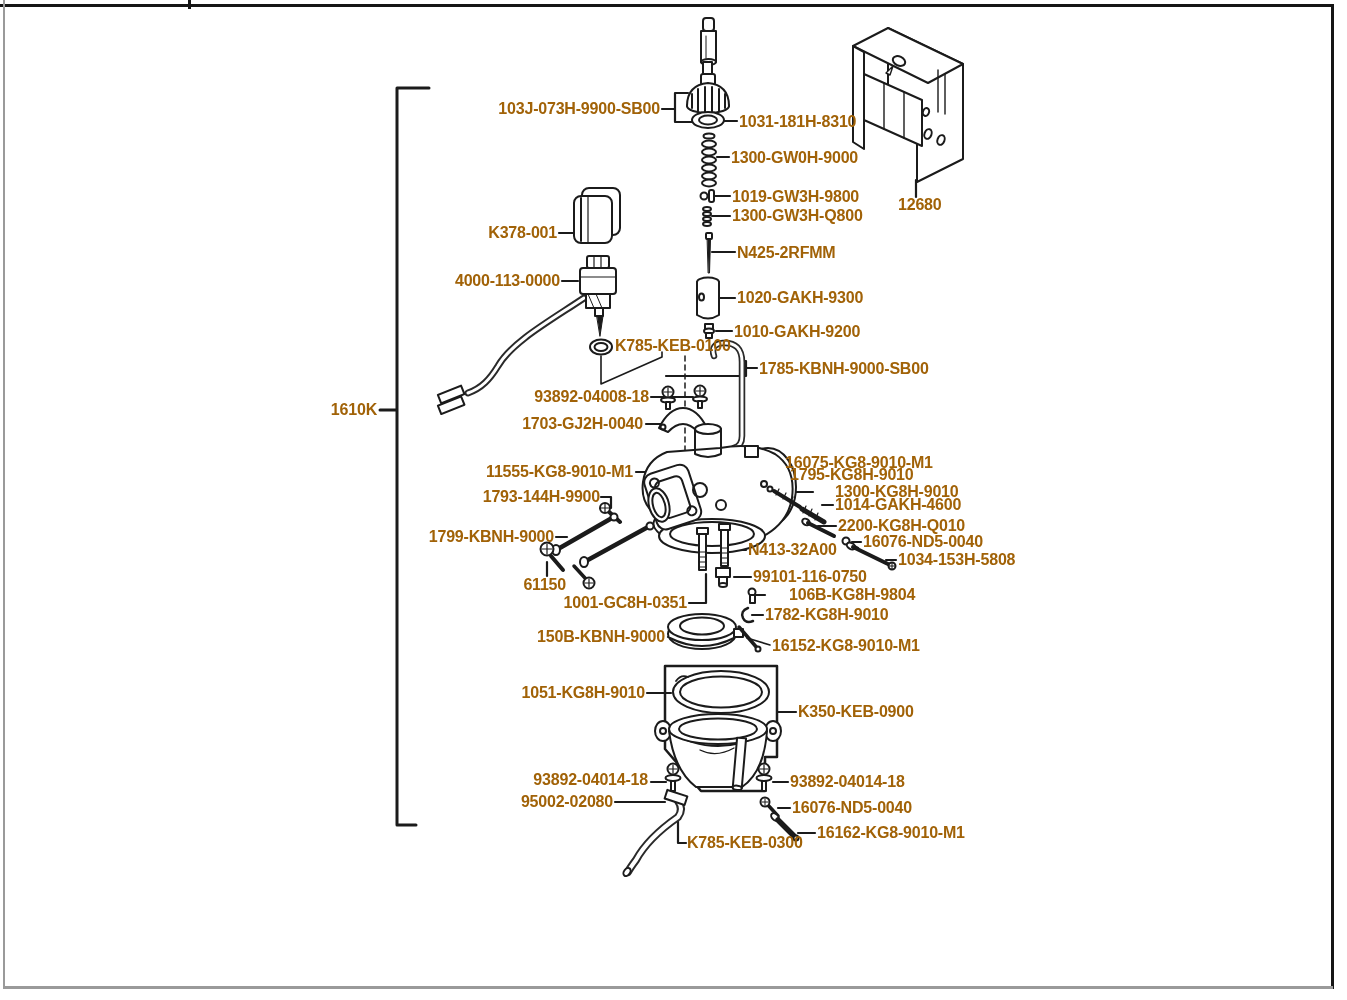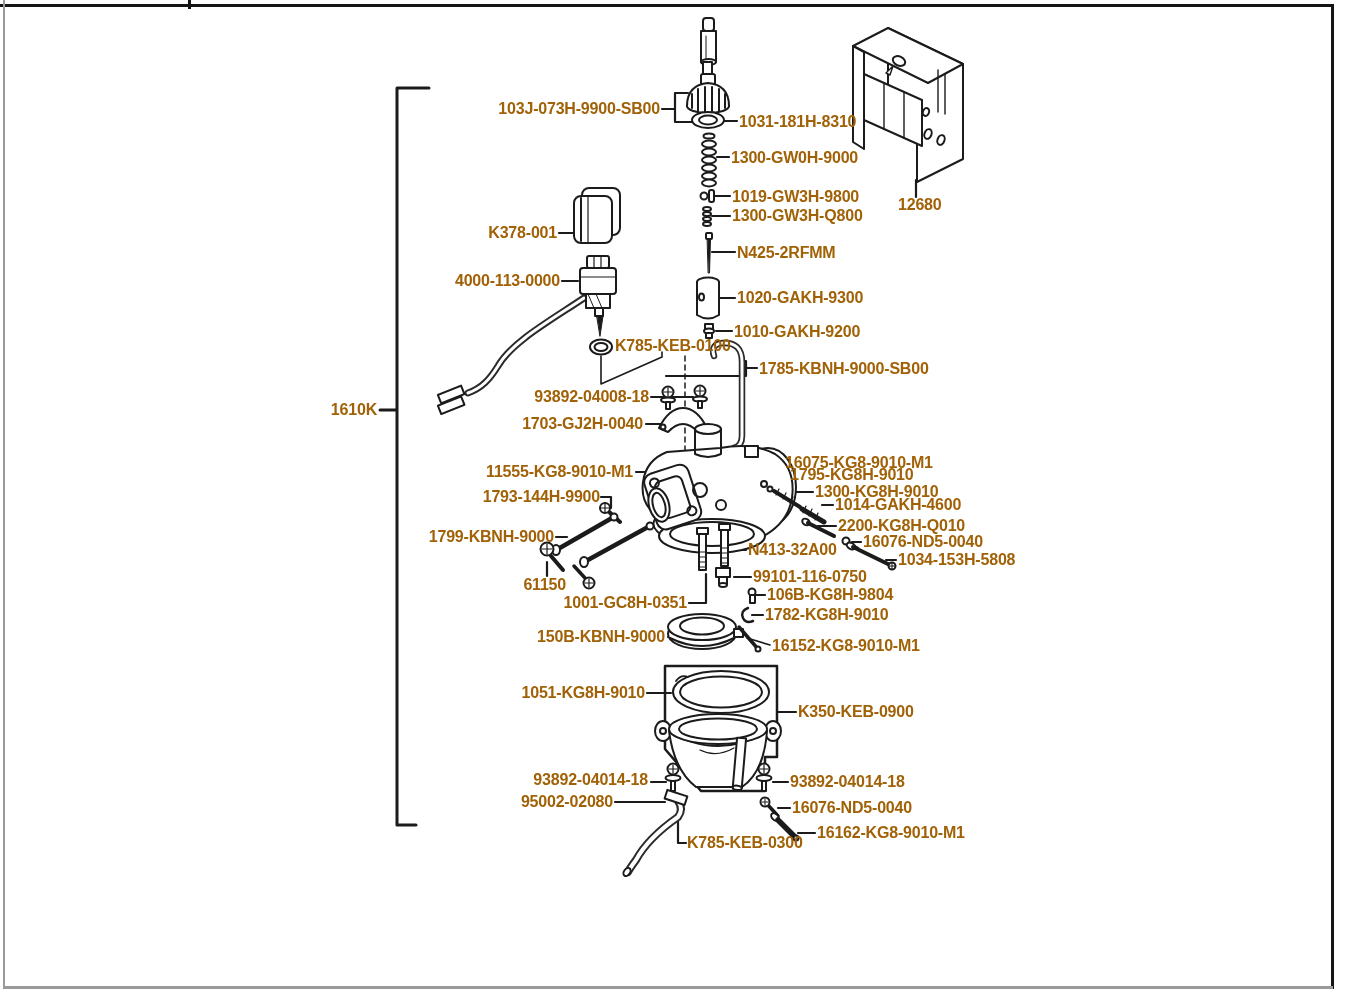--- a/index.html
+++ b/index.html
@@ -389,28 +389,28 @@
   <div class="lbl" style="right:698px;top:389px">93892-04008-18</div>
   <div class="lbl" style="right:704px;top:416px">1703-GJ2H-0040</div>
   <div class="lbl" style="right:714px;top:464px">11555-KG8-9010-M1</div>
   <div class="lbl" style="right:747px;top:489px">1793-144H-9900</div>
   <div class="lbl" style="right:793px;top:529px">1799-KBNH-9000</div>
   <div class="lbl" style="right:781px;top:577px">61150</div>
   <div class="lbl" style="right:660px;top:595px">1001-GC8H-0351</div>
   <div class="lbl" style="right:682px;top:629px">150B-KBNH-9000</div>
   <div class="lbl" style="left:785px;top:455px">16075-KG8-9010-M1</div>
   <div class="lbl" style="left:790px;top:467px">1795-KG8H-9010</div>
-  <div class="lbl" style="left:815px;top:484px">1300-KG8H-9010</div>
+  <div class="lbl" style="left:835px;top:484px">1300-KG8H-9010</div>
   <div class="lbl" style="left:835px;top:497px">1014-GAKH-4600</div>
   <div class="lbl" style="left:838px;top:518px">2200-KG8H-Q010</div>
   <div class="lbl" style="left:863px;top:534px">16076-ND5-0040</div>
   <div class="lbl" style="left:898px;top:552px">1034-153H-5808</div>
   <div class="lbl" style="left:748px;top:542px">N413-32A00</div>
   <div class="lbl" style="left:753px;top:569px">99101-116-0750</div>
-  <div class="lbl" style="left:767px;top:587px">106B-KG8H-9804</div>
+  <div class="lbl" style="left:789px;top:587px">106B-KG8H-9804</div>
   <div class="lbl" style="left:765px;top:607px">1782-KG8H-9010</div>
   <div class="lbl" style="left:772px;top:638px">16152-KG8-9010-M1</div>
   <div class="lbl" style="right:702px;top:685px">1051-KG8H-9010</div>
   <div class="lbl" style="left:798px;top:704px">K350-KEB-0900</div>
   <div class="lbl" style="right:699px;top:772px">93892-04014-18</div>
   <div class="lbl" style="left:790px;top:774px">93892-04014-18</div>
   <div class="lbl" style="right:734px;top:794px">95002-02080</div>
   <div class="lbl" style="left:792px;top:800px">16076-ND5-0040</div>
   <div class="lbl" style="left:817px;top:825px">16162-KG8-9010-M1</div>
   <div class="lbl" style="left:687px;top:835px">K785-KEB-0300</div>

